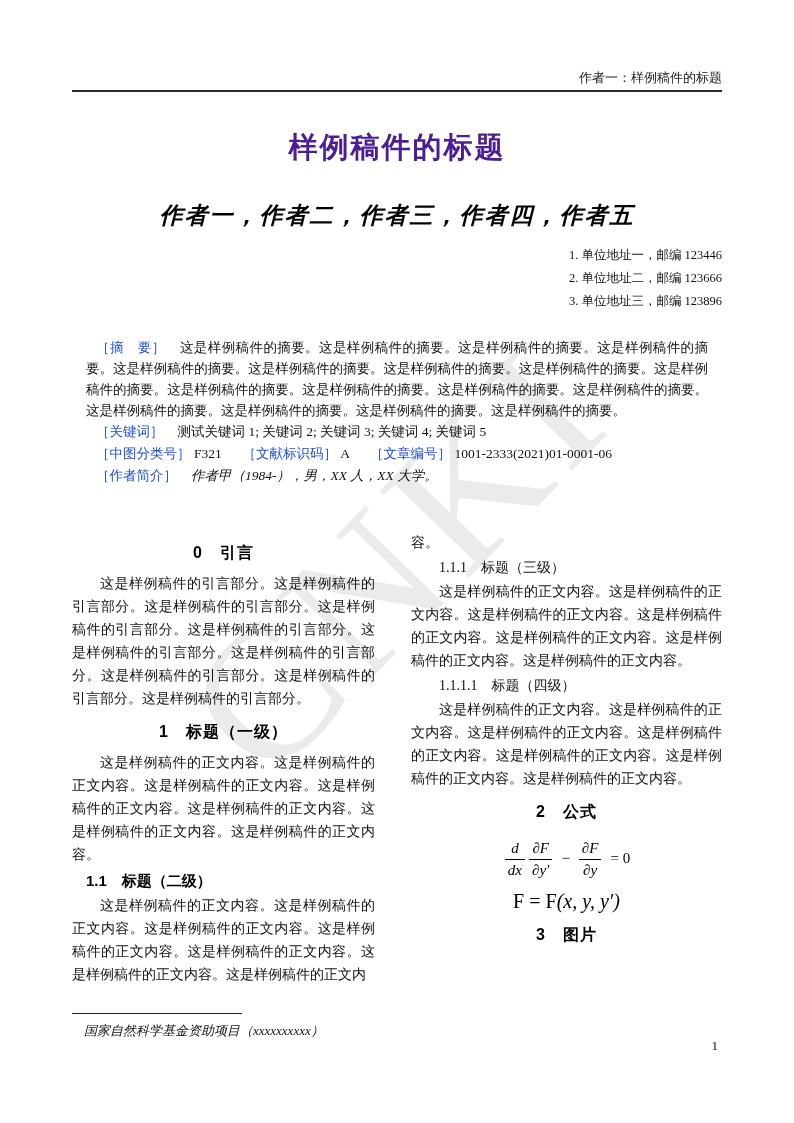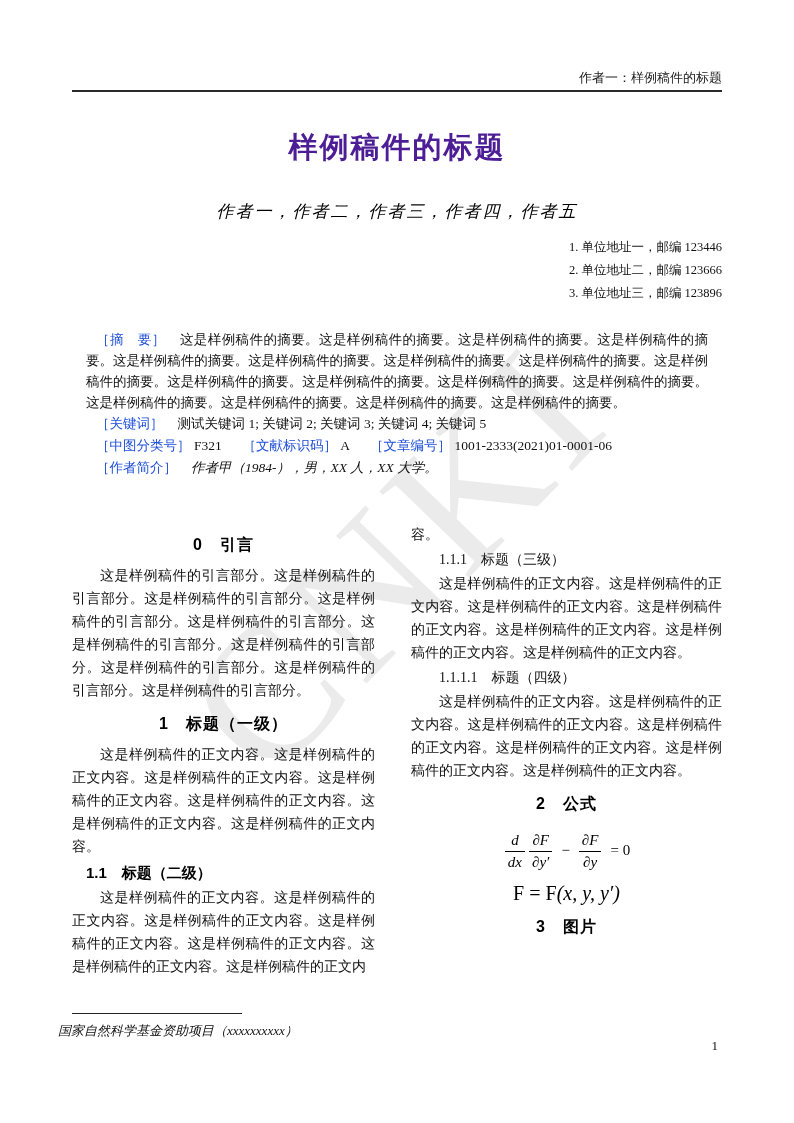--- a/index.html
+++ b/index.html
@@ -29,22 +29,22 @@
   }
   .content{position:relative;z-index:1;}
   .running-header{text-align:right;font-size:13px;line-height:16px;color:#222;}
   .header-rule{border-bottom:2px solid #2a2a2a;margin-top:4px;}
   .title{
     text-align:center;font-size:29px;font-weight:bold;
     font-family:"Liberation Sans",sans-serif;
     margin:36px 0 0 0;letter-spacing:2px;color:#4c1d95;
   }
   .authors{
-    text-align:center;font-size:17px;font-style:italic;
-    margin-top:32px;letter-spacing:2px;color:#000;
+    text-align:center;font-size:23px;font-style:italic;
+    margin-top:32px;letter-spacing:2px;color:#000;font-weight:bold;
   }
   .affils{text-align:right;font-size:12.5px;line-height:23px;margin-top:13px;color:#111;}
   .abstract{
     font-size:13.5px;line-height:21px;text-align:justify;
     margin:24px 14px 0 14px;text-indent:10px;
   }
   .metaline{font-size:13.5px;line-height:22px;margin:0 14px;text-indent:10px;}
   .lbl{font-family:"Liberation Sans",sans-serif;font-weight:normal;color:#1d4ed8;}
   .gap{display:inline-block;width:14px;}
   .kai{font-style:italic;}
@@ -74,21 +74,21 @@
   }
   .frac{display:inline-block;vertical-align:middle;text-align:center;margin:0 2px;line-height:1.25;}
   .frac .num{display:block;border-bottom:1.3px solid #000;padding:0 3px 1px 3px;}
   .frac .den{display:block;padding:1px 3px 0 3px;}
   .op{margin:0 7px;font-style:normal;}
   .rhs{margin-left:7px;font-style:normal;}
   .formula2{text-align:center;font-size:20px;margin:10px 0 6px 0;color:#000;}
   .f-rm{font-style:normal;}
   .f-it{font-style:italic;}
   .footnote-rule{position:absolute;left:72px;top:1013px;width:170px;border-top:1.5px solid #222;z-index:1;}
-  .footnote{position:absolute;left:58px;top:1022px;font-size:13px;font-style:italic;z-index:1;color:#111;}
+  .footnote{position:absolute;left:84px;top:1022px;font-size:13px;font-style:italic;z-index:1;color:#111;}
   .pageno{position:absolute;right:76px;top:1038px;font-size:13px;z-index:1;color:#111;}
 </style>
 </head>
 <body>
 
 <div class="page">
 
   <div class="watermark">CNKI</div>
 
   <div class="content">

